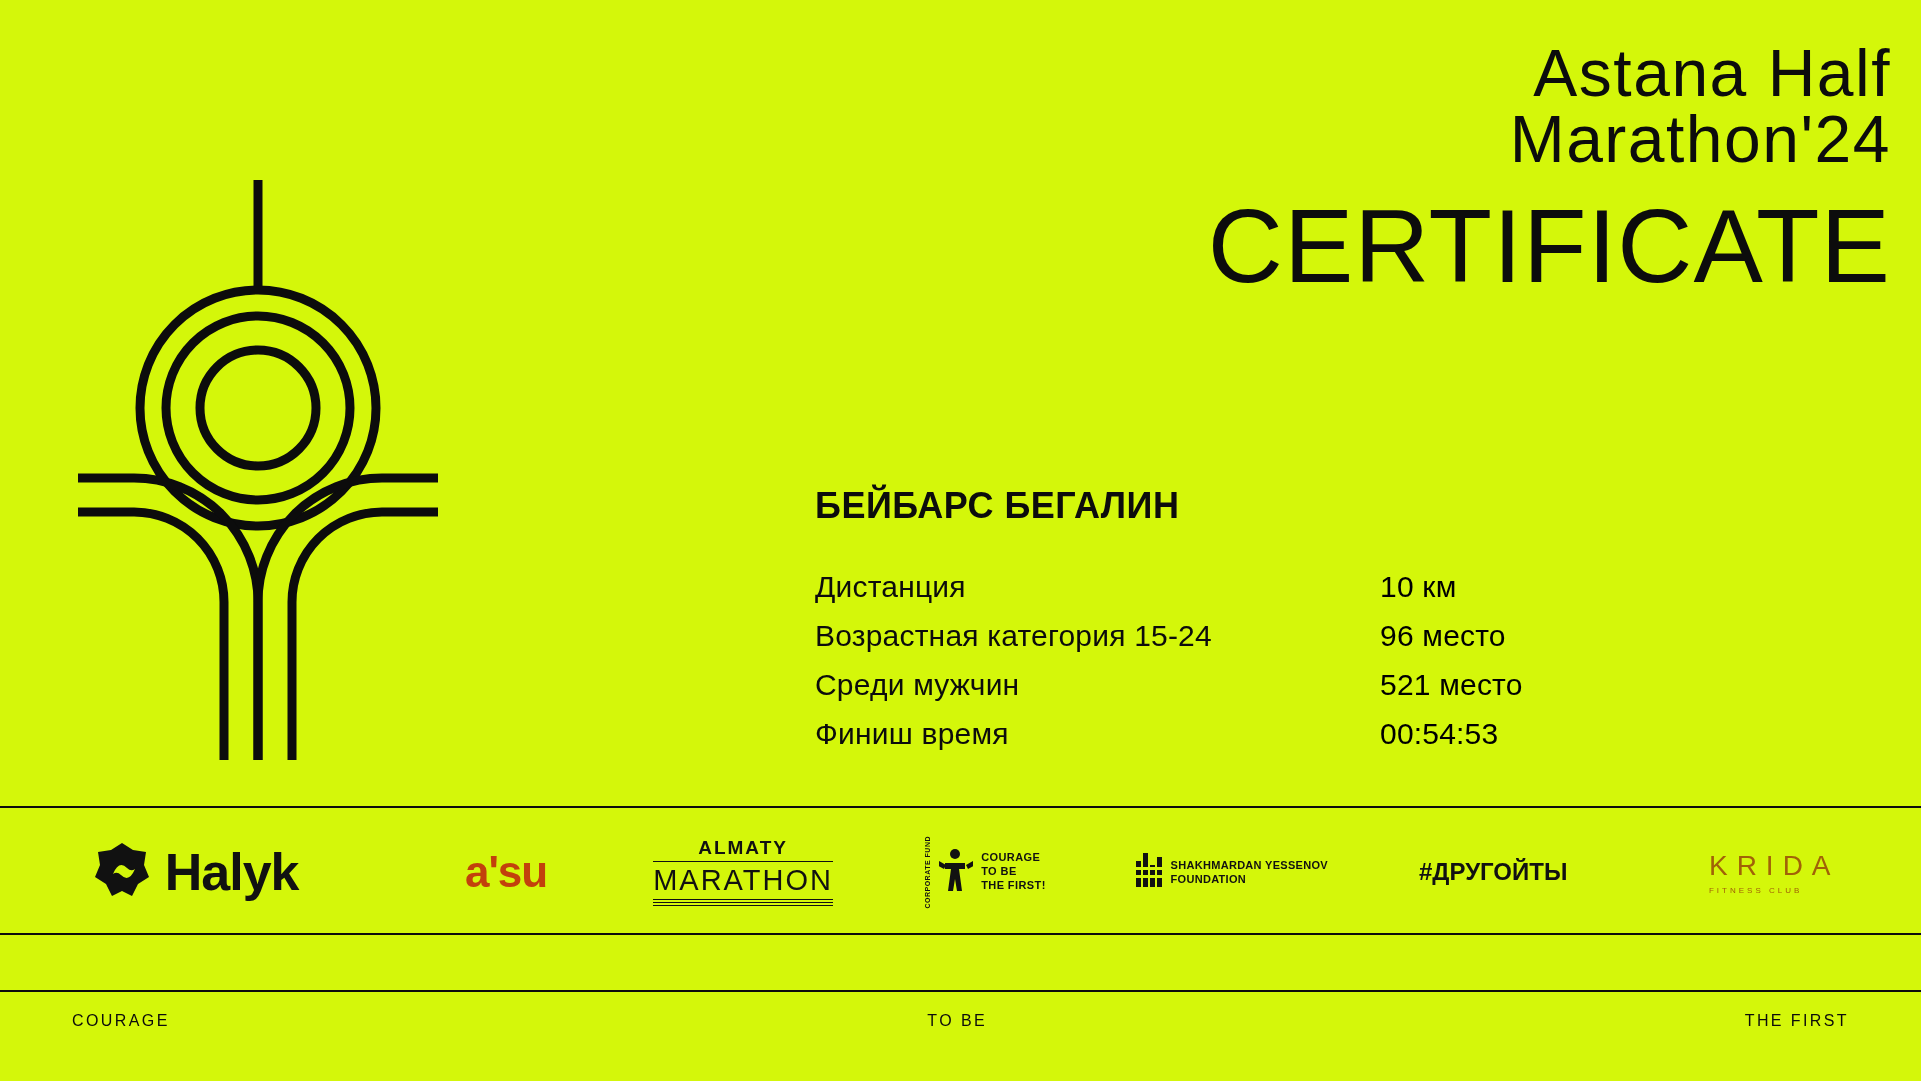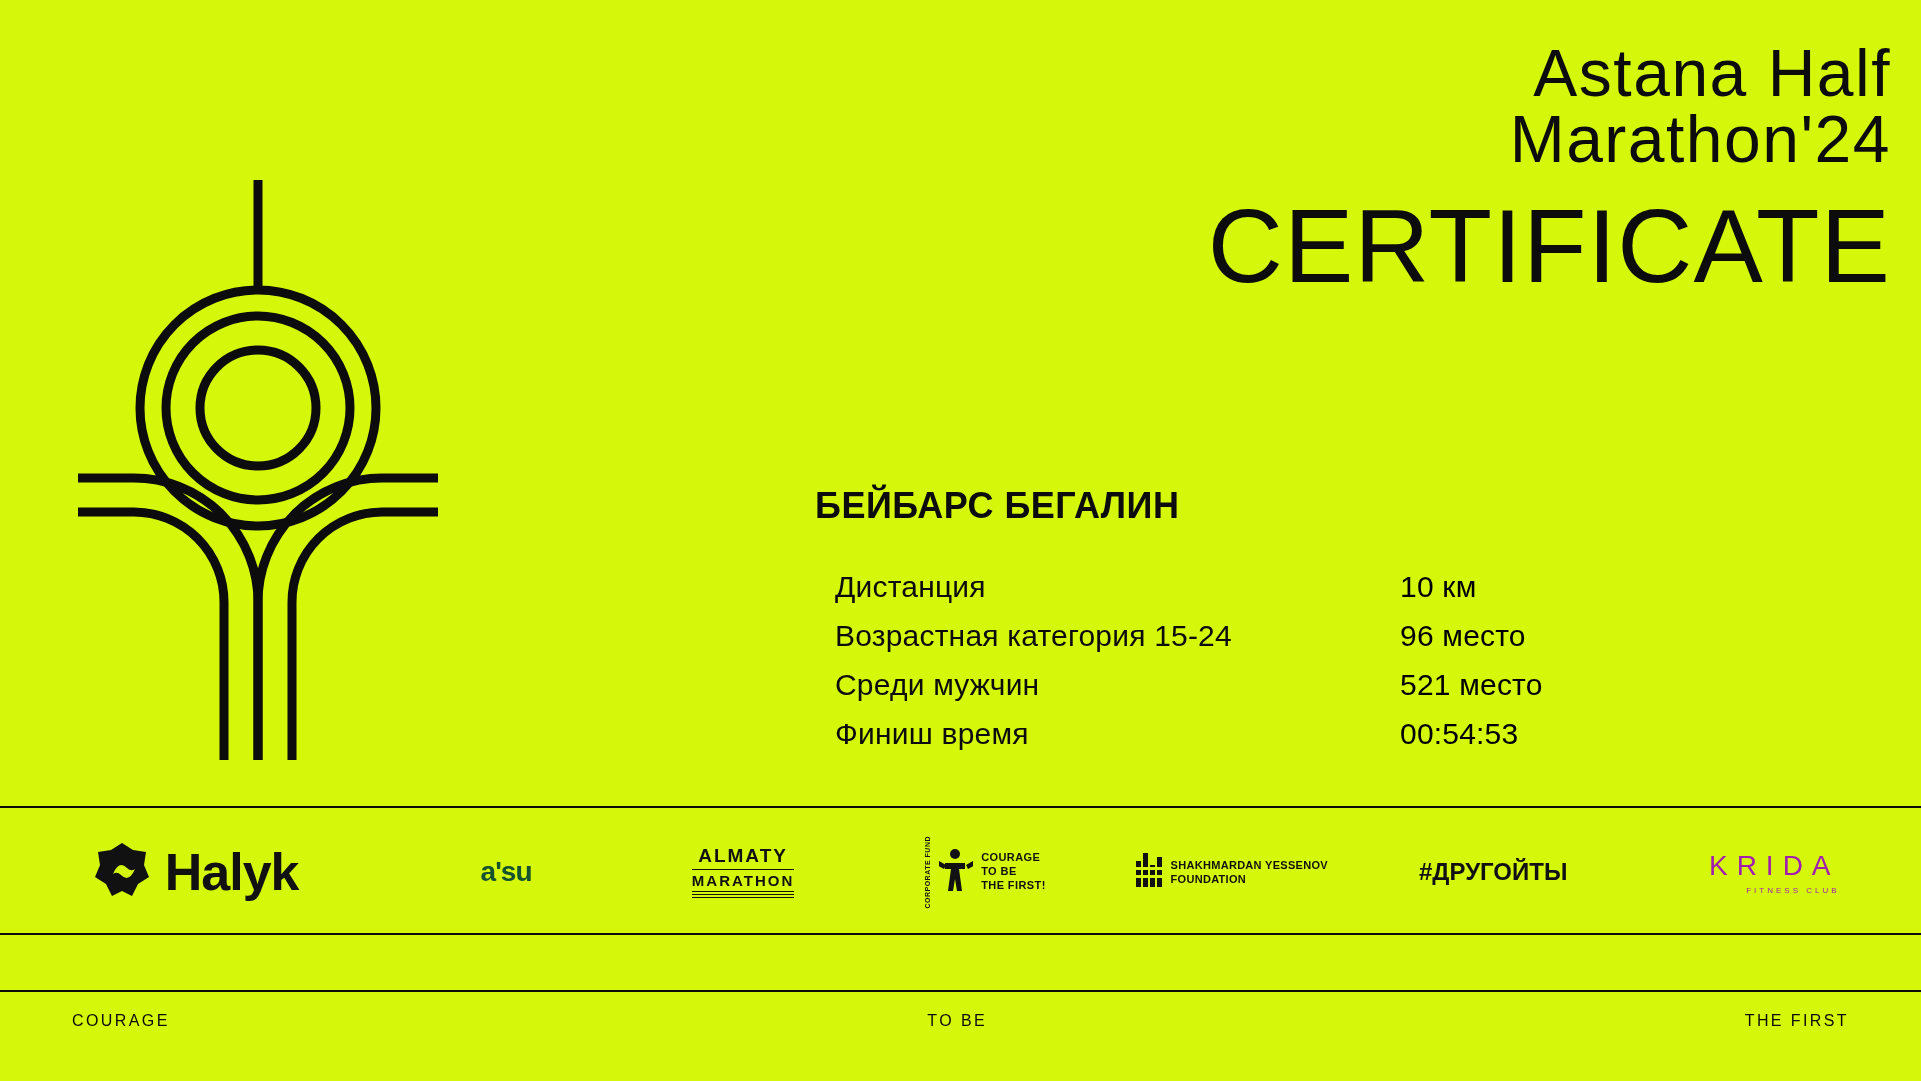--- a/index.html
+++ b/index.html
@@ -67,21 +67,20 @@
   .details {
     position: absolute;
     left: 815px;
     top: 570px;
     width: 820px;
   }
   .detail-row {
     display: flex;
     align-items: center;
     margin-bottom: 15px;
-    margin-left: 20px;
   }
   .detail-label {
     width: 565px;
     font-size: 30px;
     color: #0c0c0c;
     letter-spacing: 0.2px;
   }
   .detail-value {
     font-size: 30px;
     color: #000000;
@@ -127,43 +126,43 @@
   
   .halyk-wrap { display: flex; align-items: center; gap: 14px; }
   .halyk-word {
     font-size: 52px;
     font-weight: 700;
     color: #111;
     letter-spacing: -1px;
   }
   
   .asu-word {
-    font-size: 28px;
-    font-weight: 700;
-    color: #14532d;
+    font-size: 44px;
+    font-weight: 700;
+    color: #c2410c;
     letter-spacing: -1px;
   }
   
   .almaty {
     text-align: center;
     color: #111;
   }
   .almaty .ln {
     height: 1px;
     background: #111;
     margin: 2px 0;
   }
   .almaty .t1 {
     font-size: 19px;
     font-weight: 700;
     letter-spacing: 2px;
   }
   .almaty .t2 {
-    font-size: 15px;
-    font-weight: 700;
+    font-size: 29px;
+    font-weight: 400;
     letter-spacing: 2px;
   }
   
   .courage-block {
     display: flex;
     align-items: center;
     gap: 8px;
     color: #111;
   }
   .courage-txt {
@@ -197,22 +196,22 @@
   
   .drug-word {
     font-size: 24px;
     font-weight: 700;
     color: #111;
     letter-spacing: 0px;
     text-align: center;
   }
   
   .krida {
-    text-align: right;
-    color: #a21caf;
+    text-align: left;
+    color: #a16207;
   }
   .krida .k1 {
     font-size: 28px;
     font-weight: 400;
     letter-spacing: 9px;
   }
   .krida .k2 {
     font-size: 8px;
     letter-spacing: 3px;
     margin-top: 4px;

